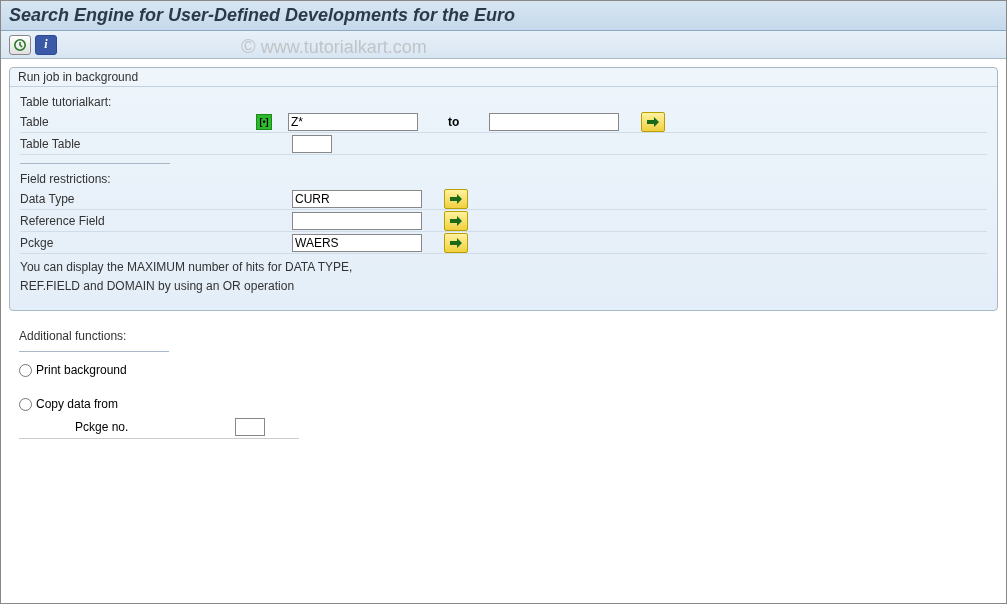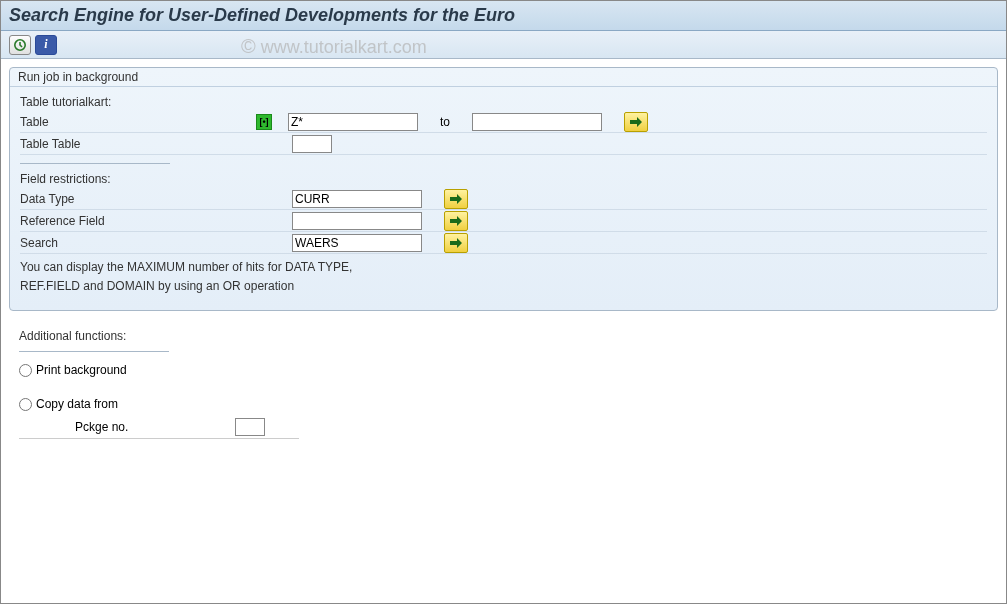--- a/index.html
+++ b/index.html
@@ -85,21 +85,21 @@
     input.field {
       height: 18px;
       border:1px solid #888;
       background:#fff;
       padding: 0 2px;
       font-size:12px;
     }
     .w130 { width:130px; }
     .w40  { width:40px; }
     .w30  { width:30px; }
-    .tolbl { margin: 0 6px; }
+    .tolbl { margin: 0 14px; font-weight: bold; }
     .arrow-btn {
       width:24px;height:20px;
       border:1px solid #b8a000;
       background:linear-gradient(#fff2a0,#f0d040);
       border-radius:2px;
       display:flex;align-items:center;justify-content:center;
       cursor:pointer;
       margin-left:6px;
     }
     .arrow-btn svg { width:12px;height:10px; }
@@ -201,21 +201,21 @@
         <div style="width:20px"></div>
         <input class="field w130" value="" style="">
         <div class="arrow-btn">
           <svg viewBox="0 0 12 10">
               <path d="M0 3 L7 3 L7 0 L12 5 L7 10 L7 7 L0 7 Z" fill="#1a6a1a"></path>
             </svg>
         </div>
       </div>
 
       <div class="row">
-        <div class="lbl">Search</div>
+        <div class="lbl">Pckge</div>
         <div style="width:20px"></div>
         <input class="field w130" value="WAERS" style="">
         <div class="arrow-btn">
           <svg viewBox="0 0 12 10">
               <path d="M0 3 L7 3 L7 0 L12 5 L7 10 L7 7 L0 7 Z" fill="#1a6a1a"></path>
             </svg>
         </div>
       </div>
 
       <div class="hint">

